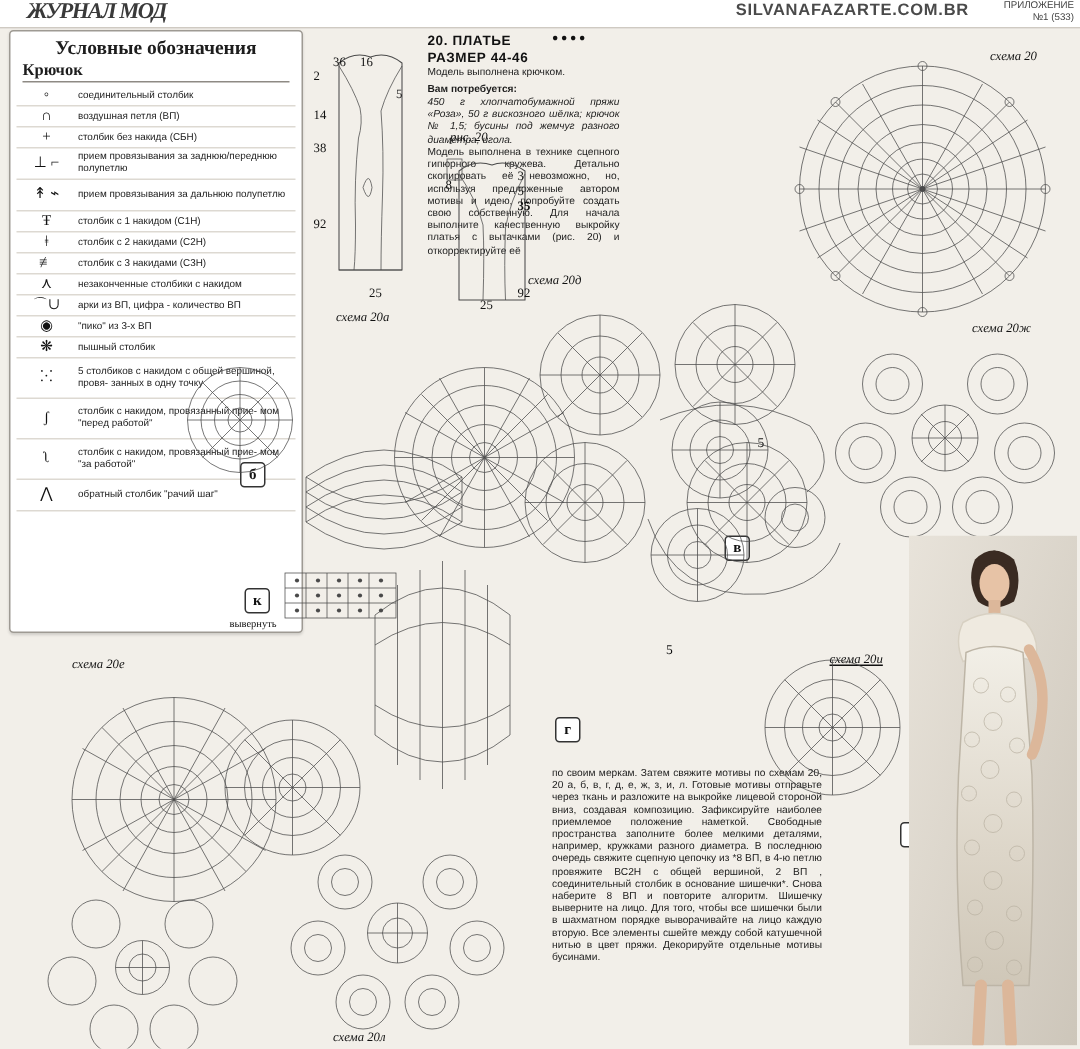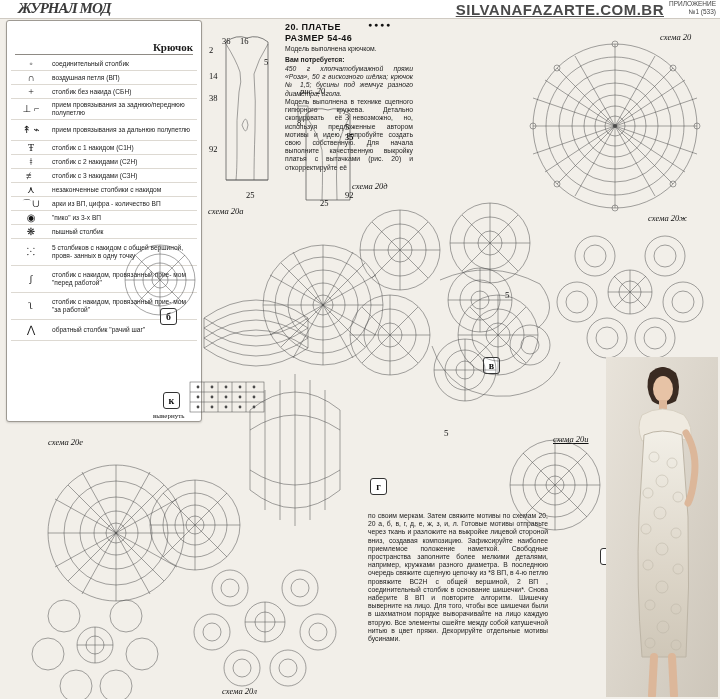--- a/index.html
+++ b/index.html
@@ -19,23 +19,23 @@
     background:#ffffff;
     border-bottom:1px solid #cfcac2;
   }
   .logo{
     position:absolute;left:18px;top:0px;
     font-family:"Liberation Serif", serif;
     font-style:italic;font-weight:bold;font-size:15px;
     color:#3a3a3a;letter-spacing:-1px;
   }
   .watermark{
-    position:absolute;right:56px;top:1px;
+    position:absolute;right:74px;top:1px;
     font-family:"Liberation Sans", sans-serif;
-    font-weight:bold;font-size:15px;color:#4a4a4a;letter-spacing:0.5px;text-decoration:underline;
+    font-weight:bold;font-size:11px;color:#4a4a4a;letter-spacing:0.5px;
   }
   .appendix{
     position:absolute;right:4px;top:0px;
     font-size:6.5px;line-height:8px;color:#444;text-align:right;
   }
 
   
   .legend{
     position:absolute;left:6px;top:20px;width:194px;height:400px;
     background:#ffffff;
@@ -44,21 +44,21 @@
     box-shadow:0 1px 2px rgba(0,0,0,.15);
   }
   .legend-title{
     position:absolute;left:8px;top:3px;width:178px;
     text-align:center;
     font-family:"Liberation Serif", serif;
     font-weight:bold;font-size:13px;color:#1d1d1d;
   }
   .legend-sub{
     position:absolute;left:8px;top:20px;width:178px;
-    text-align:right;
+    text-align:left;
     font-family:"Liberation Serif", serif;
     font-weight:bold;font-size:11px;color:#1d1d1d;
     border-bottom:1px solid #8e8a84;padding-bottom:1px;
   }
   .legend-rows{
     position:absolute;left:4px;top:36px;width:186px;
   }
   .lrow{
     display:flex;align-items:center;
     min-height:13px;
@@ -134,20 +134,21 @@
   <div class="masthead">
     <div class="logo">ЖУРНАЛ МОД</div>
     <div class="watermark">SILVANAFAZARTE.COM.BR</div>
     <div class="appendix">
       <div>ПРИЛОЖЕНИЕ</div>
       <div>№1 (533)</div>
     </div>
   </div>
 
   <div class="legend">
+    <div class="legend-title">Условные обозначения</div>
     <div class="legend-sub">Крючок</div>
     <div class="legend-rows">
 
       <div class="lrow">
         <div class="lsym">◦</div>
         <div class="ltxt">соединительный столбик</div>
       </div>
       <div class="lrow">
         <div class="lsym">∩</div>
         <div class="ltxt">воздушная петля (ВП)</div>
@@ -216,21 +217,21 @@
         <div class="lsym">⋀</div>
         <div class="ltxt">обратный столбик
 "рачий шаг"</div>
       </div>
 
     </div>
   </div>
 
   <div class="ptitle" style="left:285px;top:22px;text-align:center;">20. ПЛАТЬЕ</div>
   <div class="num" style="left:368px;top:21px;font-size:7px;">● ● ● ●</div>
-  <div class="ptitle" style="left:285px;top:33px;">РАЗМЕР  54-46</div>
+  <div class="ptitle" style="left:285px;top:33px;">РАЗМЕР  44-46</div>
   <div class="ptext" style="left:285px;top:45px;width:125px;">Модель выполнена крючком.</div>
   <div class="ptext" style="left:285px;top:56px;width:125px;font-weight:bold;">Вам потребуется:</div>
   <div class="ptext ital" style="left:285px;top:65px;width:128px;">450 г хлопчатобумажной пряжи «Роза», 50 г вискозного шёлка; крючок № 1,5; бусины под жемчуг разного диаметра; игола.</div>
   <div class="ptext" style="left:285px;top:98px;width:128px;">Модель выполнена в технике сцепного гипюрного кружева. Детально скопировать её невозможно, но, используя предложенные автором мотивы и идею, попробуйте создать свою собственную. Для начала выполните качественную выкройку платья с вытачками (рис. 20) и откорректируйте её</div>
   <div class="ptext" style="left:368px;top:512px;width:180px;">по своим меркам. Затем свяжите мотивы по схемам 20, 20 а, б, в, г, д, е, ж, з, и, л. Готовые мотивы отправьте через ткань и разложите на выкройке лицевой стороной вниз, создавая композицию. Зафиксируйте наиболее приемлемое положение наметкой. Свободные пространства заполните более мелкими деталями, например, кружками разного диаметра. В последнюю очередь свяжите сцепную цепочку из *8 ВП, в 4-ю петлю провяжите ВС2Н с общей вершиной, 2 ВП , соединительный столбик в основание шишечки*. Снова наберите 8 ВП и повторите алгоритм. Шишечку выверните на лицо. Для того, чтобы все шишечки были в шахматном порядке выворачивайте на лицо каждую вторую. Все элементы сшейте между собой катушечной нитью в цвет пряжи. Декорируйте отдельные мотивы бусинами.</div>
 
   <div class="sv" style="left:206px;top:30px;">
     <svg width="80" height="180" viewBox="0 0 80 180">
       <path class="st" d="M20 12 L20 150 L62 150 L62 12 Q52 4 41 8 Q30 4 20 12 Z"></path>
       <path class="st2" d="M20 14 Q30 30 34 42 Q36 52 33 62"></path>
@@ -242,21 +243,21 @@
     </svg>
   </div>
   <div class="num" style="left:222px;top:36px;">36</div>
   <div class="num" style="left:240px;top:36px;">16</div>
   <div class="num" style="left:209px;top:45px;">2</div>
   <div class="num" style="left:209px;top:71px;">14</div>
   <div class="num" style="left:209px;top:93px;">38</div>
   <div class="num" style="left:209px;top:144px;">92</div>
   <div class="num" style="left:264px;top:57px;">5</div>
   <div class="num" style="left:246px;top:190px;">25</div>
-  <div class="slabel" style="left:208px;top:206px;">схема 20а</div>
+  <div class="slabel" style="left:224px;top:206px;">схема 20а</div>
 
   <div class="slabel" style="left:300px;top:86px;">рис. 20</div>
   <div class="sv" style="left:292px;top:100px;">
     <svg width="80" height="110" viewBox="0 0 80 110">
       <path class="st" d="M14 14 L14 100 L58 100 L58 14 Q46 6 36 10 Q24 6 14 14 Z"></path>
       <path class="st2" d="M14 16 Q26 34 30 50 Q31 70 30 100"></path>
       <path class="st2" d="M58 16 Q48 34 45 52 Q44 78 45 100"></path>
       <rect class="st2" x="6" y="6" width="10" height="14"></rect>
     </svg>
   </div>

